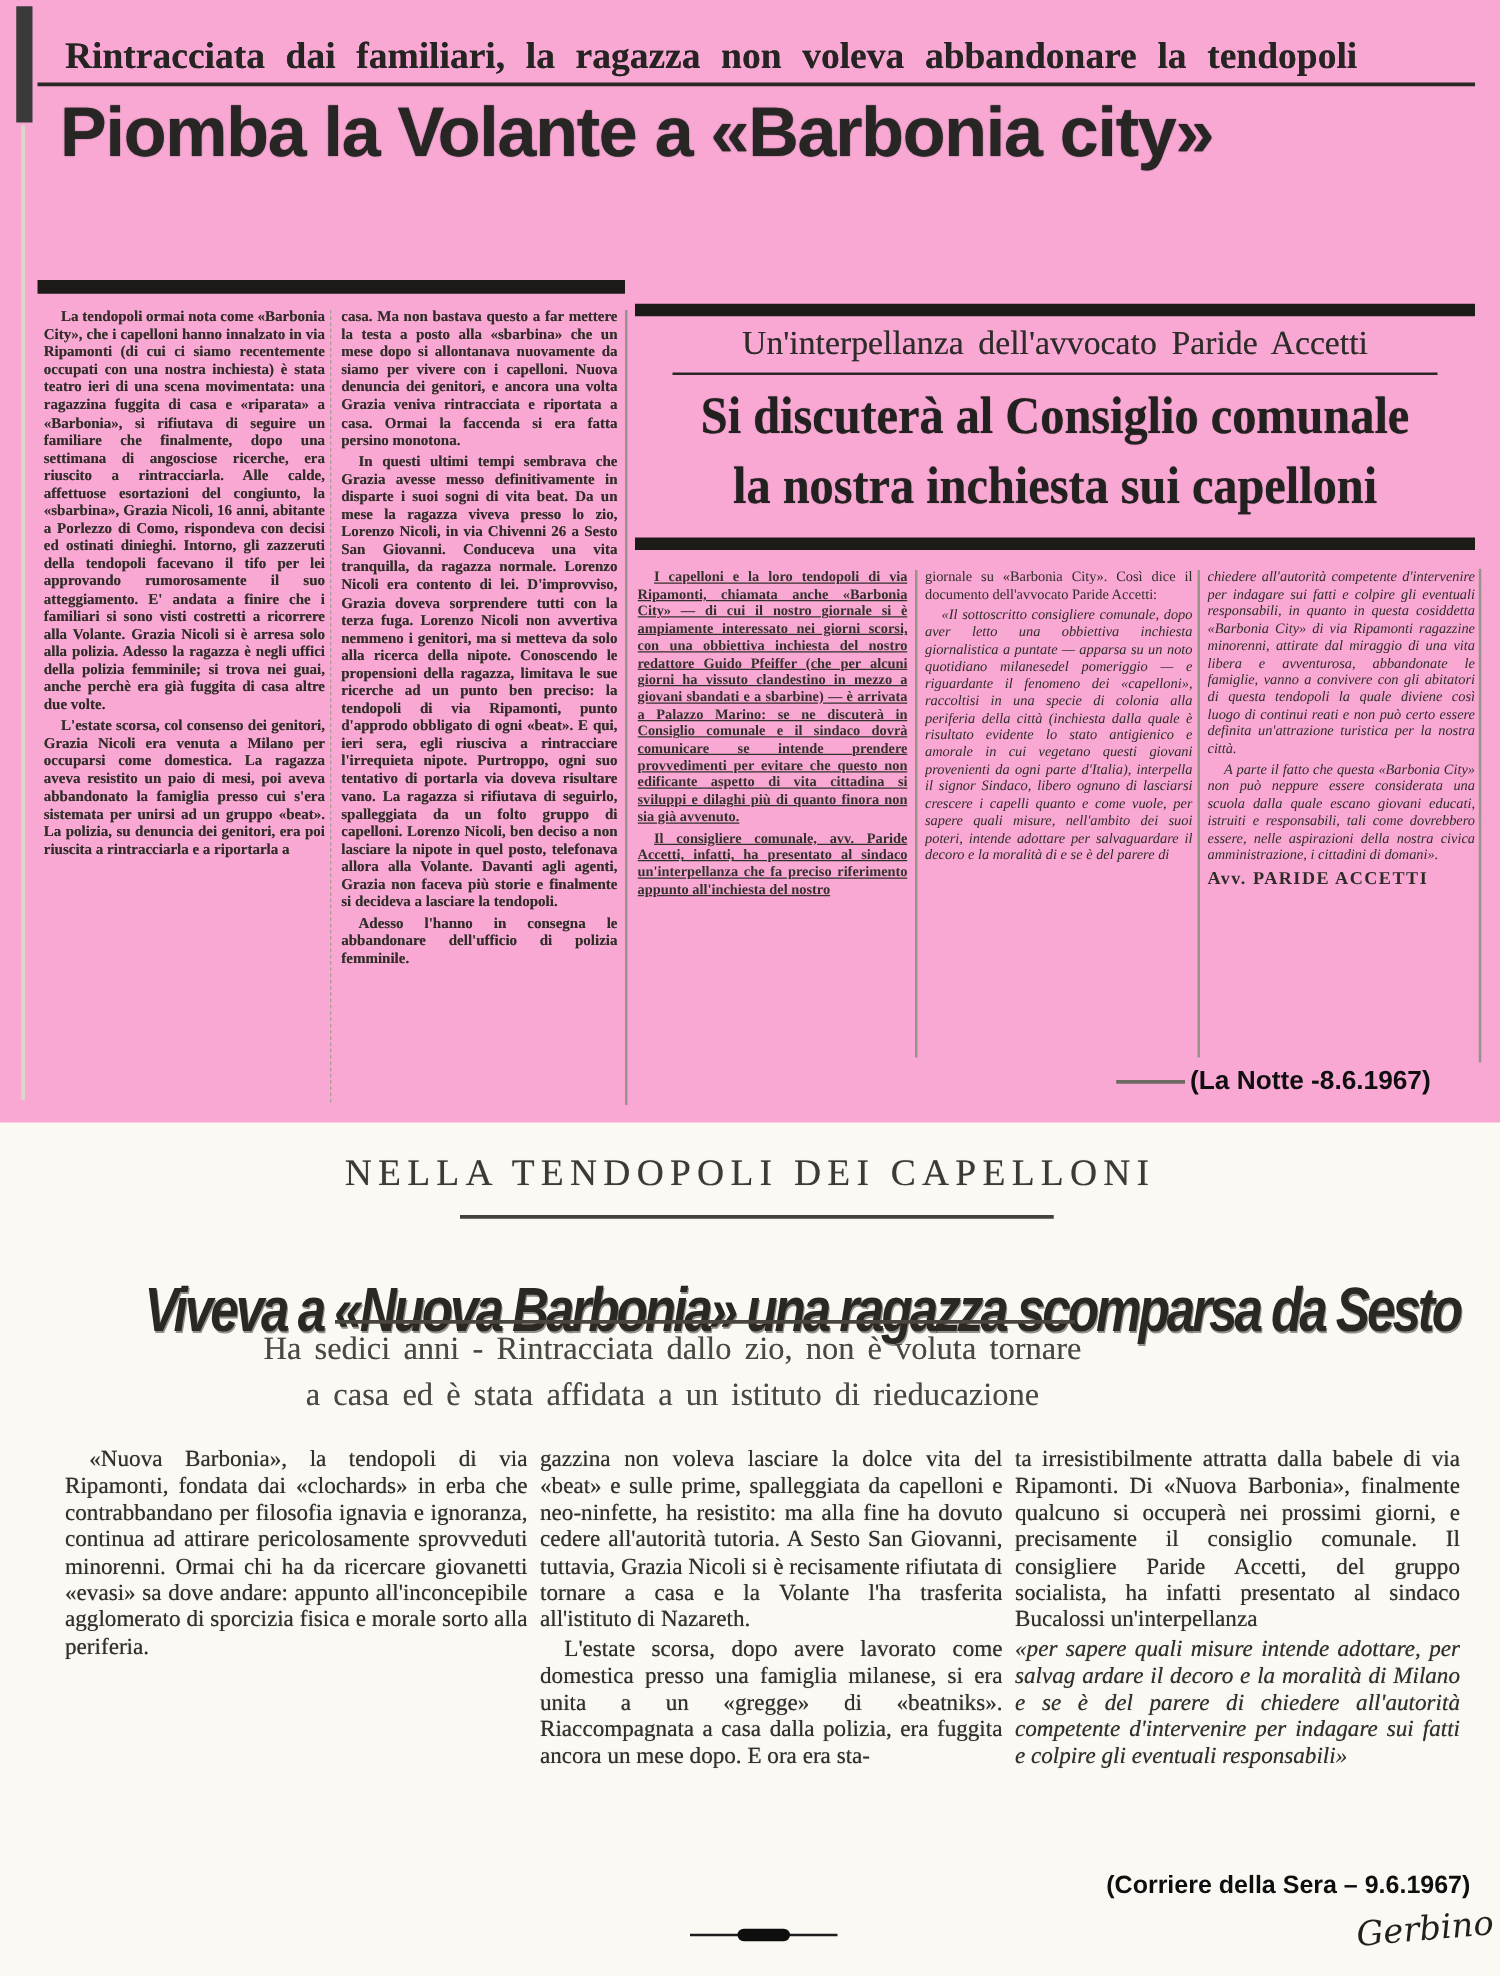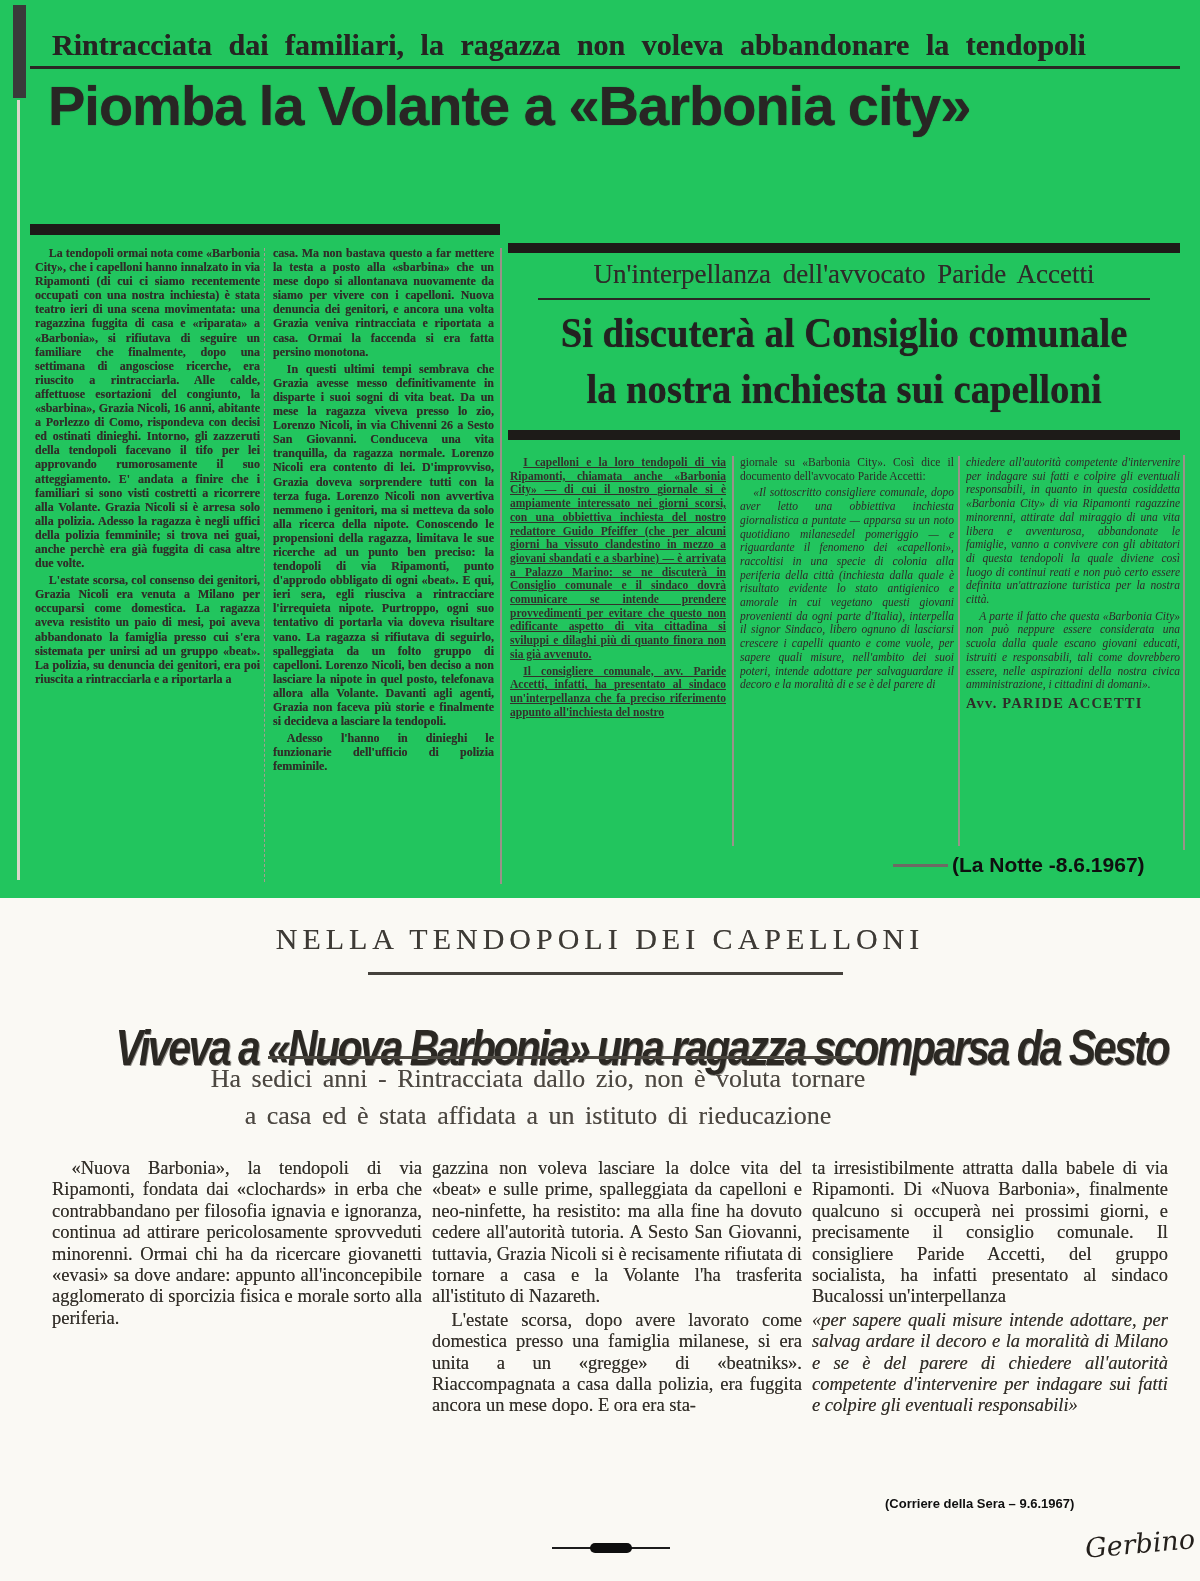--- a/index.html
+++ b/index.html
@@ -1,16 +1,16 @@
 <!DOCTYPE html>
 <html lang="it"><head>
 <meta charset="utf-8">
 <style>
   html,body{margin:0;padding:0;background:#e9e7e1;}
-  .page{position:relative;width:1200px;height:1581px;background:#22c55e;overflow:hidden;
+  .page{position:relative;width:1200px;height:1581px;background:#f9a8d4;overflow:hidden;
         font-family:"Liberation Serif",serif;color:#2b2926;}
   .abs{position:absolute;}
   p{margin:0 0 3px 0;}
   .rule{position:absolute;background:#2a2724;}
   .bar{position:absolute;background:#1d1b18;}
   .vsep{position:absolute;width:0;border-left:2px solid #9a938a;}
   .vsep.dash{border-left:1px dashed #a59d8f;}
   
   .kicker1{font:700 30px/1.1 "Liberation Serif",serif;color:#262422;word-spacing:9px;white-space:nowrap;
            text-shadow:0 0 .5px rgba(38,36,34,.7);}
@@ -26,21 +26,21 @@
   .subhwrap{text-align:center;white-space:nowrap;}
   .subh{display:inline-block;transform:scaleX(.92);transform-origin:center;
         font:700 42px/1 "Liberation Serif",serif;color:#232120;letter-spacing:0;
         text-shadow:0 0 .8px rgba(35,33,32,.8);}
   .subcolA{font:700 11.5px/13.7px "Liberation Serif",serif;color:#34312c;}
   .subcolB{font:400 11.5px/13.7px "Liberation Serif",serif;color:#2f2c28;}
   .subcolC{font:italic 400 11.5px/13.7px "Liberation Serif",serif;color:#2f2c28;}
   .bodycol p.it{font-style:italic;}
   .bodycol p.sig{font-style:normal;font-weight:700;letter-spacing:1.2px;font-size:14.5px;text-indent:0;margin-top:5px;}
   .attr{font:700 21px/1.2 "Liberation Sans",sans-serif;color:#0f0f0f;white-space:nowrap;}
-  .attr.small{font-size:13px;}
+  .attr.small{font-size:20px;}
   
   .a2bg{position:absolute;left:0;top:898px;width:1200px;height:683px;background:#faf9f4;}
   .kicker2{width:1200px;text-align:center;font:400 30px/1.1 "Liberation Serif",serif;letter-spacing:5px;
            color:#3d3a35;text-shadow:0 0 .6px rgba(61,58,53,.55);white-space:nowrap;}
   .a2headwrap{width:1200px;text-align:center;white-space:nowrap;}
   .a2head{display:inline-block;transform:scaleX(.82);transform-origin:center;
           font:italic 700 50px/1 "Liberation Sans",sans-serif;letter-spacing:-3px;color:#2b2823;
           text-shadow:1px 1px 0 rgba(43,40,35,.5);}
   .a2sub{width:1076px;text-align:center;font:400 26px/1.15 "Liberation Serif",serif;color:#4c4741;
          word-spacing:4px;white-space:nowrap;text-shadow:0 0 .5px rgba(76,71,65,.5);}
@@ -72,21 +72,21 @@
   <div class="bar" style="left:508px;top:243px;width:672px;height:10px;"></div>
 
   <div class="abs bodycol a1col" style="left:35px;top:246px;width:225px;height:640px;">
       <p>La tendopoli ormai nota come «Barbonia City», che i capelloni hanno innalzato in via Ripamonti (di cui ci siamo recentemente occupati con una nostra inchiesta) è stata teatro ieri di una scena movimentata: una ragazzina fuggita di casa e «riparata» a «Barbonia», si rifiutava di seguire un familiare che finalmente, dopo una settimana di angosciose ricerche, era riuscito a rintracciarla. Alle calde, affettuose esortazioni del congiunto, la «sbarbina», Grazia Nicoli, 16 anni, abitante a Porlezzo di Como, rispondeva con decisi ed ostinati dinieghi. Intorno, gli zazzeruti della tendopoli facevano il tifo per lei approvando rumorosamente il suo atteggiamento. E' andata a finire che i familiari si sono visti costretti a ricorrere alla Volante. Grazia Nicoli si è arresa solo alla polizia. Adesso la ragazza è negli uffici della polizia femminile; si trova nei guai, anche perchè era già fuggita di casa altre due volte.</p>
       <p>L'estate scorsa, col consenso dei genitori, Grazia Nicoli era venuta a Milano per occuparsi come domestica. La ragazza aveva resistito un paio di mesi, poi aveva abbandonato la famiglia presso cui s'era sistemata per unirsi ad un gruppo «beat». La polizia, su denuncia dei genitori, era poi riuscita a rintracciarla e a riportarla a</p>
     </div>
   <div class="vsep dash" style="left:264px;top:248px;height:634px;"></div>
   <div class="abs bodycol a1col" style="left:273px;top:246px;width:221px;height:640px;">
       <p class="noind">casa. Ma non bastava questo a far mettere la testa a posto alla «sbarbina» che un mese dopo si allontanava nuovamente da siamo per vivere con i capelloni. Nuova denuncia dei genitori, e ancora una volta Grazia veniva rintracciata e riportata a casa. Ormai la faccenda si era fatta persino monotona.</p>
       <p>In questi ultimi tempi sembrava che Grazia avesse messo definitivamente in disparte i suoi sogni di vita beat. Da un mese la ragazza viveva presso lo zio, Lorenzo Nicoli, in via Chivenni 26 a Sesto San Giovanni. Conduceva una vita tranquilla, da ragazza normale. Lorenzo Nicoli era contento di lei. D'improvviso, Grazia doveva sorprendere tutti con la terza fuga. Lorenzo Nicoli non avvertiva nemmeno i genitori, ma si metteva da solo alla ricerca della nipote. Conoscendo le propensioni della ragazza, limitava le sue ricerche ad un punto ben preciso: la tendopoli di via Ripamonti, punto d'approdo obbligato di ogni «beat». E qui, ieri sera, egli riusciva a rintracciare l'irrequieta nipote. Purtroppo, ogni suo tentativo di portarla via doveva risultare vano. La ragazza si rifiutava di seguirlo, spalleggiata da un folto gruppo di capelloni. Lorenzo Nicoli, ben deciso a non lasciare la nipote in quel posto, telefonava allora alla Volante. Davanti agli agenti, Grazia non faceva più storie e finalmente si decideva a lasciare la tendopoli.</p>
-      <p>Adesso l'hanno in dinieghi le funzionarie dell'ufficio di polizia femminile.</p>
+      <p>Adesso l'hanno in consegna le abbandonare dell'ufficio di polizia femminile.</p>
     </div>
   <div class="vsep" style="left:500px;top:248px;height:636px;"></div>
 
   <div class="abs" style="left:508px;top:240px;width:672px;height:616px;">
     <div class="abs subkick" style="left:0;top:20px;width:672px;">Un'interpellanza dell'avvocato Paride Accetti</div>
     <div class="rule" style="left:30px;top:58px;width:612px;height:2px;"></div>
     <div class="abs subhwrap" style="left:0;top:72px;width:672px;">
       <span class="subh">Si discuterà al Consiglio comunale</span>
     </div>
     <div class="abs subhwrap" style="left:0;top:128px;width:672px;">

